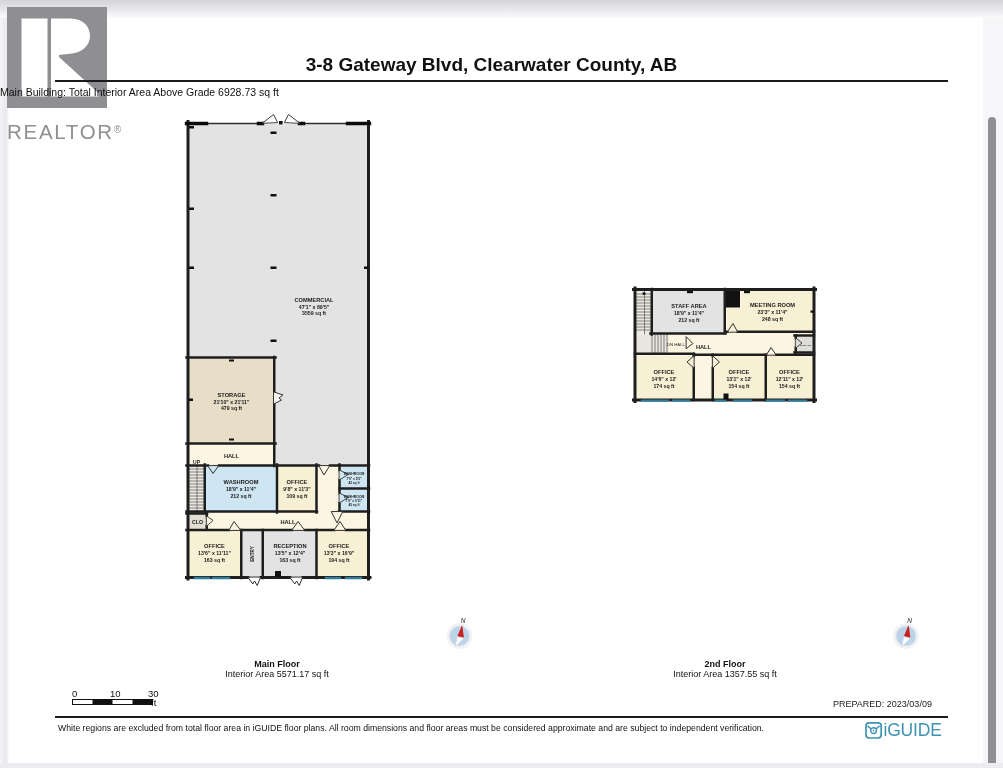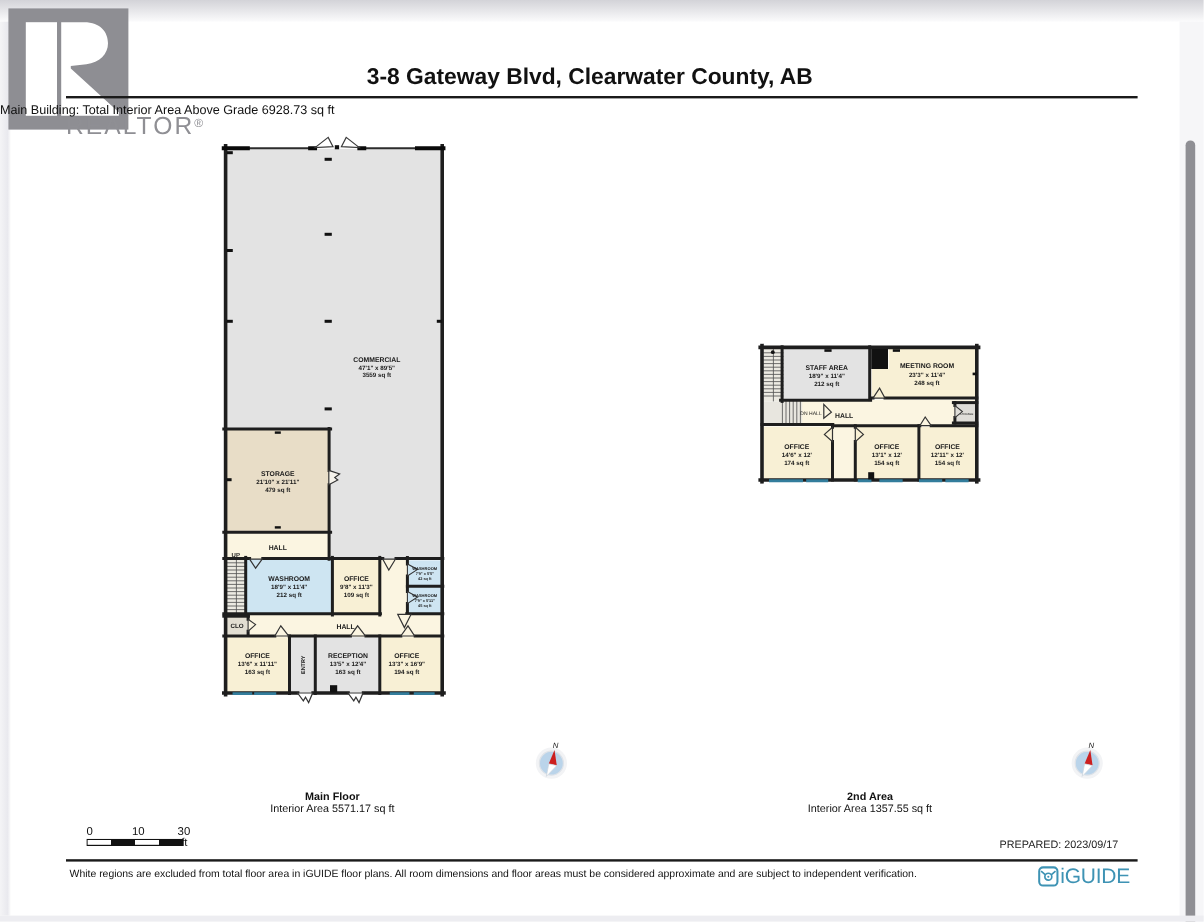--- a/index.html
+++ b/index.html
@@ -20,21 +20,21 @@
 
 <div class="abs" style="left:0;top:763px;width:1003px;height:5px;background:#ededf1;"></div>
 
 <div class="abs" style="left:7px;top:7px;width:100px;height:101px;background:#8e8e93;"></div>
 
 <svg class="abs" style="left:7px;top:7px;" width="100" height="101" viewBox="0 0 100 101">
   <rect x="14.5" y="11.5" width="26" height="78" fill="#fff"></rect>
   <path d="M44,11.5 L63,11.5 C77,11.5 83,20 83,29 C83,38 76,45 65,46.5 L52,48 L52,50 L92,86.5 L92,89.5 L44,89.5 Z" fill="#fff"></path>
 </svg>
 
-<div class="abs" style="left:7px;top:94px;width:120px;color:#8f8f94;font-size:20.5px;letter-spacing:1.7px;margin-left:48px;">REALTOR<span style="font-size:10px;vertical-align:6px;letter-spacing:0">®</span></div>
+<div class="abs" style="left:7px;top:120px;width:120px;color:#8f8f94;font-size:20.5px;letter-spacing:1.7px;">REALTOR<span style="font-size:10px;vertical-align:6px;letter-spacing:0">®</span></div>
 
 <div class="abs" style="left:0;top:54px;width:983px;text-align:center;font-weight:bold;font-size:19px;color:#111;">3-8 Gateway Blvd, Clearwater County, AB</div>
 
 <div class="abs" style="left:55px;top:80px;width:893px;height:2px;background:#1a1a1a;"></div>
 
 <div class="abs" style="left:0;top:86px;width:960px;text-align:left;font-size:10.5px;color:#111;">Main Building: Total Interior Area Above Grade 6928.73 sq ft</div>
 
 <svg class="abs" style="left:0;top:0;" width="1003" height="768" viewBox="0 0 1003 768">
   <g id="mainfloor" stroke-linecap="square">
 
@@ -367,34 +367,34 @@
     <circle cx="0" cy="0" r="13" fill="#f2f3f5"></circle>
     <circle cx="0" cy="0" r="10" fill="#bad4ea" stroke="#dfe3e8" stroke-width="1"></circle>
     <path d="M2.6,-11 L4.5,2 L-2.2,0.5 Z" fill="#cc1f1f"></path>
     <path d="M-4.2,11 L4.5,2 L-2.2,0.5 Z" fill="#fff" stroke="#ccd4dc" stroke-width="0.6"></path>
     <text x="3.5" y="-13" font-size="6.5" font-style="italic" fill="#222" font-family="Liberation Sans,sans-serif" text-anchor="middle">N</text>
   </g>
 </svg>
 
 <div class="abs" style="left:127px;top:659px;width:300px;text-align:center;font-size:9px;line-height:10px;color:#111;"><b>Main Floor</b><br>Interior Area 5571.17 sq ft</div>
 
-<div class="abs" style="left:575px;top:659px;width:300px;text-align:center;font-size:9px;line-height:10px;color:#111;"><b>2nd Area</b><br>Interior Area 1357.55 sq ft</div>
+<div class="abs" style="left:575px;top:659px;width:300px;text-align:center;font-size:9px;line-height:10px;color:#111;"><b>2nd Floor</b><br>Interior Area 1357.55 sq ft</div>
 
 <div class="abs" style="left:72px;top:688px;font-size:9.5px;color:#111;">0</div>
 <div class="abs" style="left:110px;top:688px;font-size:9.5px;color:#111;text-align:right;">10</div>
 <div class="abs" style="left:148px;top:688px;font-size:9.5px;color:#111;">30</div>
 
 <svg class="abs" style="left:72px;top:699px;" width="100" height="10" viewBox="0 0 100 10">
   <rect x="0.5" y="0.5" width="80" height="5" fill="#fff" stroke="#111"></rect>
   <rect x="20.5" y="0.5" width="20" height="5" fill="#111"></rect>
   <rect x="60.5" y="0.5" width="20" height="5" fill="#111"></rect>
 </svg>
 <div class="abs" style="left:151px;top:697px;font-size:9.5px;color:#111;">ft</div>
 
-<div class="abs" style="left:833px;top:699px;font-size:9px;color:#222;">PREPARED: 2023/09/17</div>
+<div class="abs" style="left:833px;top:699px;font-size:9px;color:#222;">PREPARED: 2023/03/09</div>
 
 <div class="abs" style="left:55px;top:716px;width:893px;height:2px;background:#1a1a1a;"></div>
 
 <div class="abs" style="left:58px;top:723px;font-size:8.7px;color:#111;">White regions are excluded from total floor area in iGUIDE floor plans. All room dimensions and floor areas must be considered approximate and are subject to independent verification.</div>
 
 <svg class="abs" style="left:864px;top:719px;" width="80" height="22" viewBox="0 0 80 22">
   <rect x="2" y="3.8" width="15.2" height="15.2" rx="3.2" fill="none" stroke="#3e93b4" stroke-width="1.7"></rect>
   <circle cx="9.6" cy="11.6" r="2.9" fill="none" stroke="#3e93b4" stroke-width="1.4"></circle>
   <circle cx="9.6" cy="11.6" r="0.9" fill="#3e93b4"></circle>
   <path d="M 3.6,6.9 L 7.2,10 M 15.6,6.9 L 12,10" stroke="#3e93b4" stroke-width="1.4" fill="none"></path>

